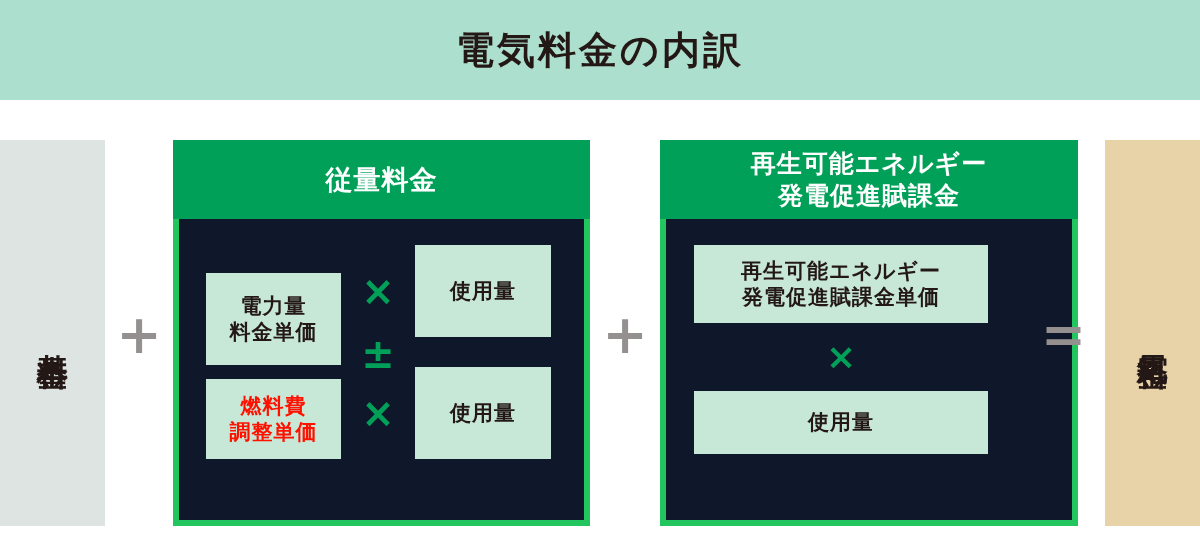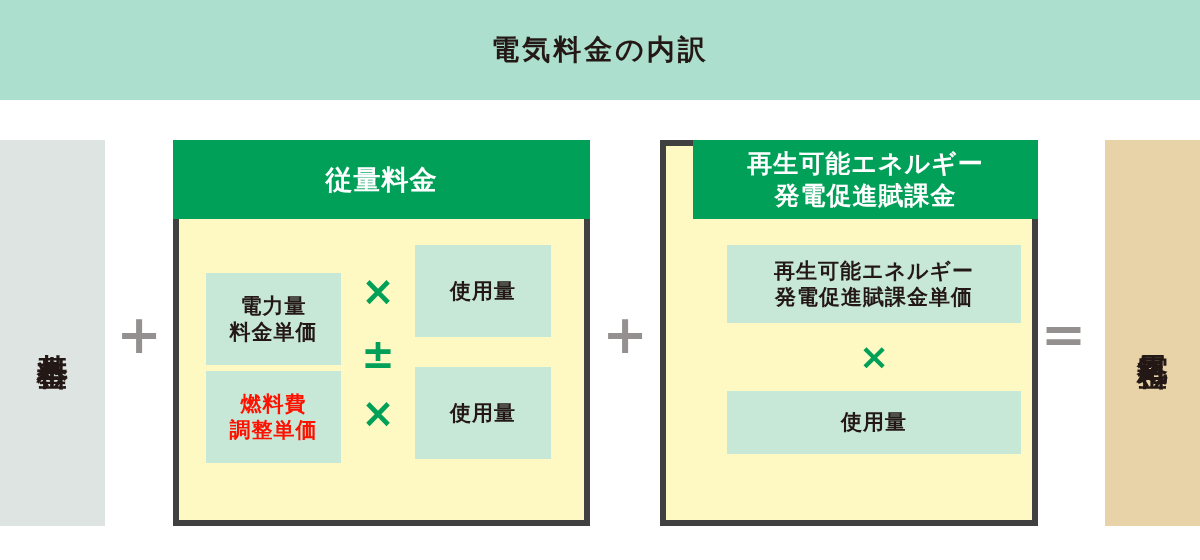--- a/index.html
+++ b/index.html
@@ -25,21 +25,21 @@
     left: 0;
     top: 0;
     width: 1200px;
     height: 100px;
     background: #acdfcd;
     display: flex;
     align-items: center;
     justify-content: center;
   }
   .title-text {
-    font-size: 28px;
+    font-size: 38px;
     font-weight: bold;
     color: #231815;
     letter-spacing: 3px;
     line-height: 1;
     font-family: Liberation Serif, serif;
   }
 
   
   .vcol {
     position: absolute;
@@ -83,25 +83,25 @@
     user-select: none;
   }
   .op-plus-1 { left: 105px; top: 285px; width: 68px; height: 96px; font-size: 62px; }
   .op-plus-2 { left: 590px; top: 285px; width: 70px; height: 96px; font-size: 62px; }
   .op-equals { left: 1022px; top: 285px; width: 83px; height: 96px; font-size: 62px; }
 
   
   .card {
     position: absolute;
     box-sizing: border-box;
-    border: 6px solid #404040;
-    background: #fef9c3;
+    border: 6px solid #22c55e;
+    background: #0f172a;
   }
   .card-usage  { left: 173px; top: 140px; width: 417px; height: 386px; }
-  .card-levy   { left: 660px; top: 140px; width: 378px; height: 386px; padding-left: 33px; }
+  .card-levy   { left: 660px; top: 140px; width: 418px; height: 386px; }
 
   .card-head {
     background: #00a058;
     color: #ffffff;
     font-size: 27px;
     font-weight: bold;
     line-height: 1.25;
     text-align: center;
     letter-spacing: 1px;
     display: flex;
@@ -128,21 +128,21 @@
     font-weight: bold;
     color: #231815;
     line-height: 1.25;
     letter-spacing: 1px;
   }
   .chip-red { color: #ff1100; }
 
   
   .chip-unit-power { left: 27px;  top: 26px;  width: 135px; height: 92px; font-size: 21px; margin-top: 28px; }
   .chip-amt-1      { left: 236px; top: 26px;  width: 136px; height: 92px; font-size: 21px; }
-  .chip-unit-fuel  { left: 27px;  top: 152px; width: 135px; height: 92px; font-size: 21px; }
+  .chip-unit-fuel  { left: 27px;  top: 160px; width: 135px; height: 80px; font-size: 21px; }
   .chip-amt-2      { left: 236px; top: 148px; width: 136px; height: 92px; font-size: 21px; }
 
   
   .chip-unit-levy  { left: 28px;  top: 26px;  width: 294px; height: 78px; font-size: 21px; }
   .chip-amt-3      { left: 28px;  top: 172px; width: 294px; height: 63px; font-size: 21px; }
 
   
   .iop {
     position: absolute;
     color: #00a058;

